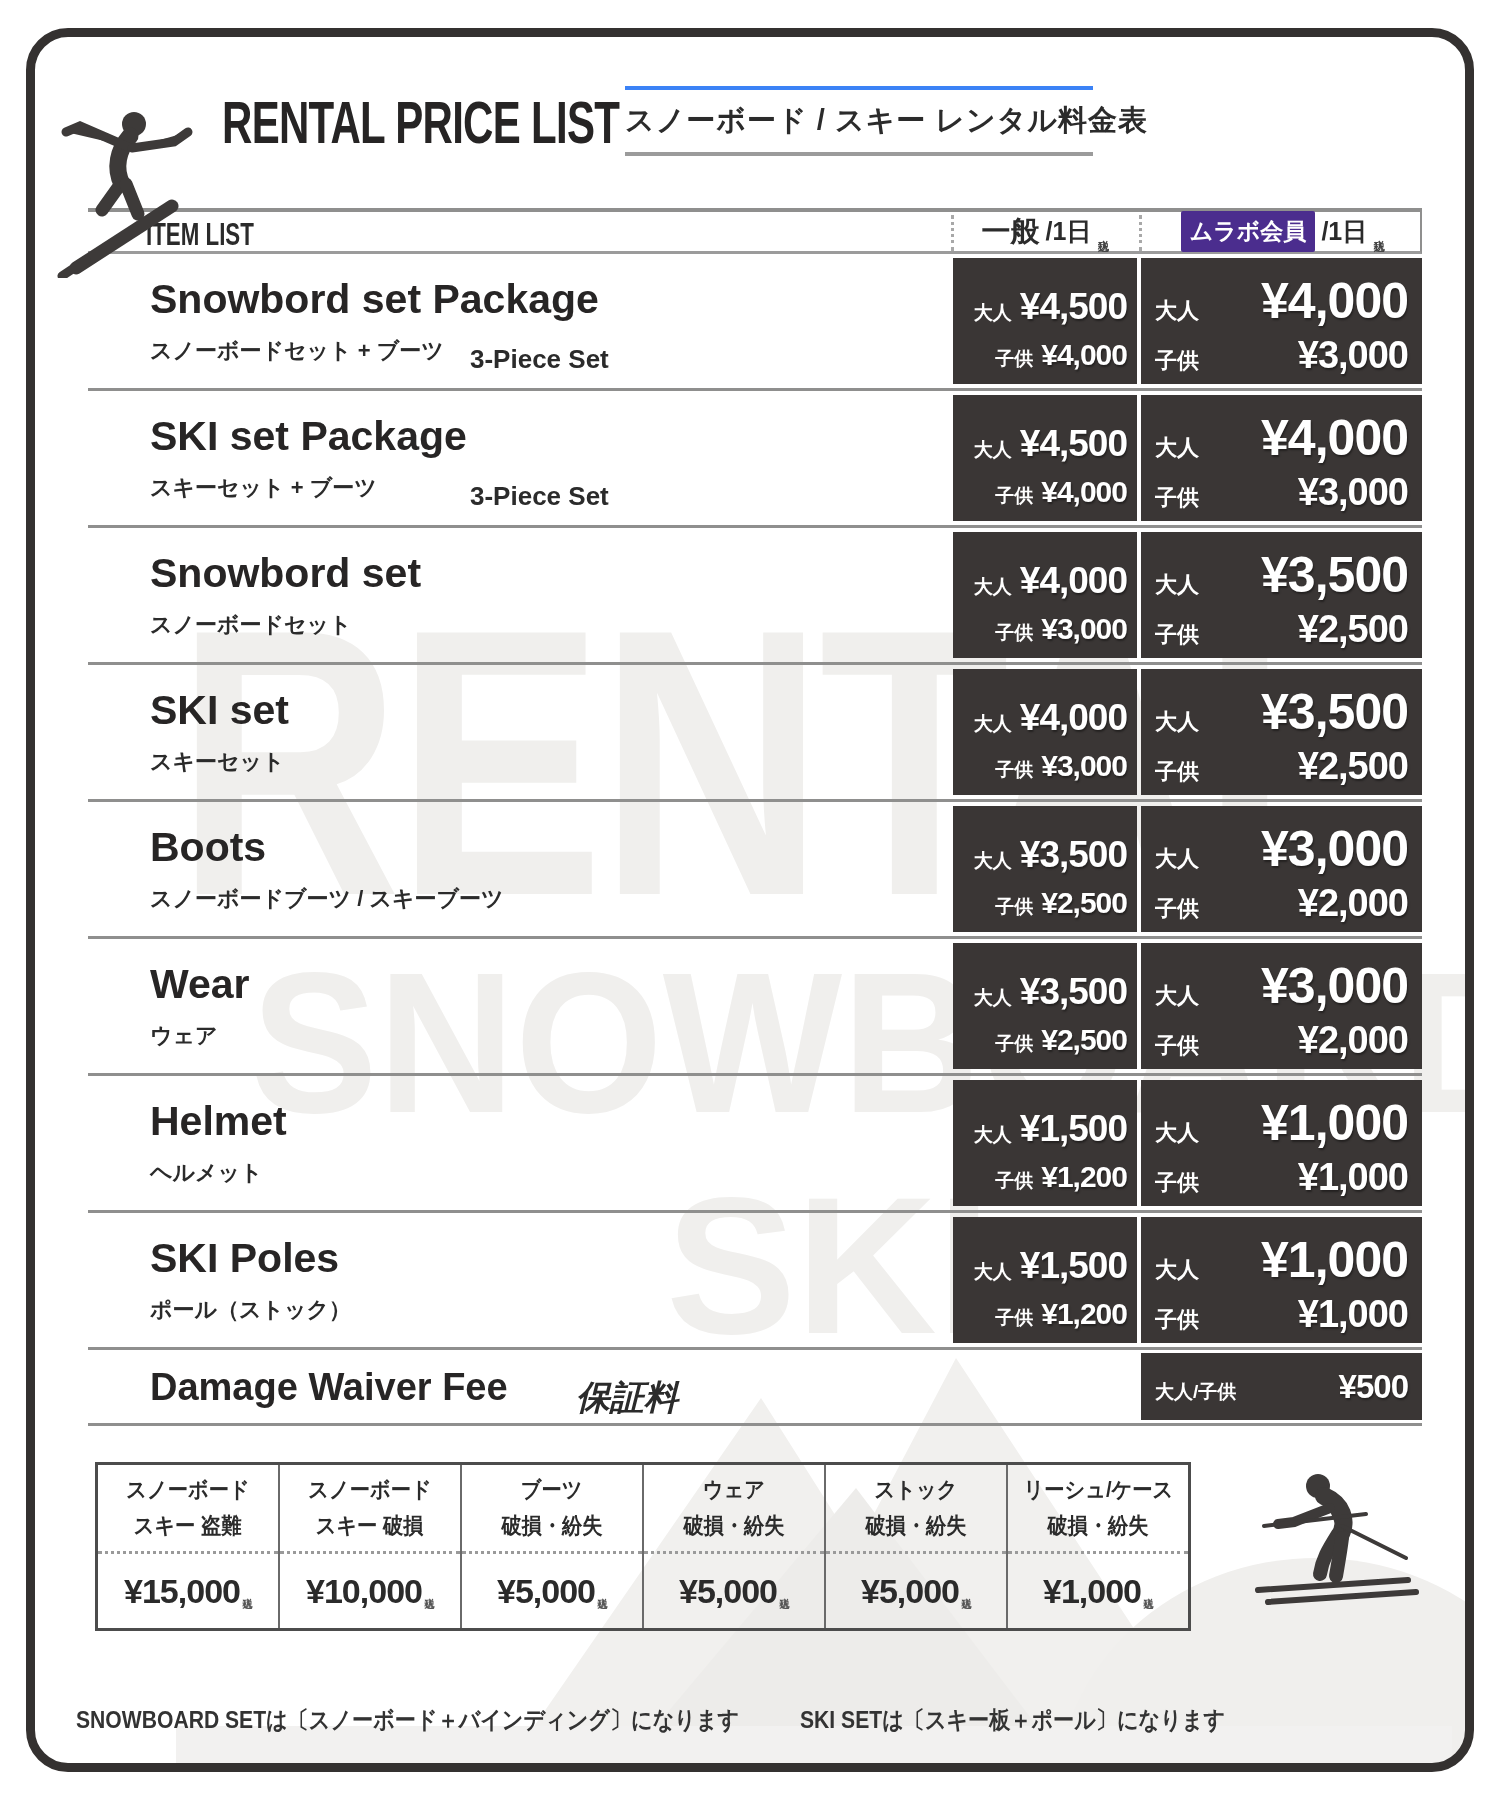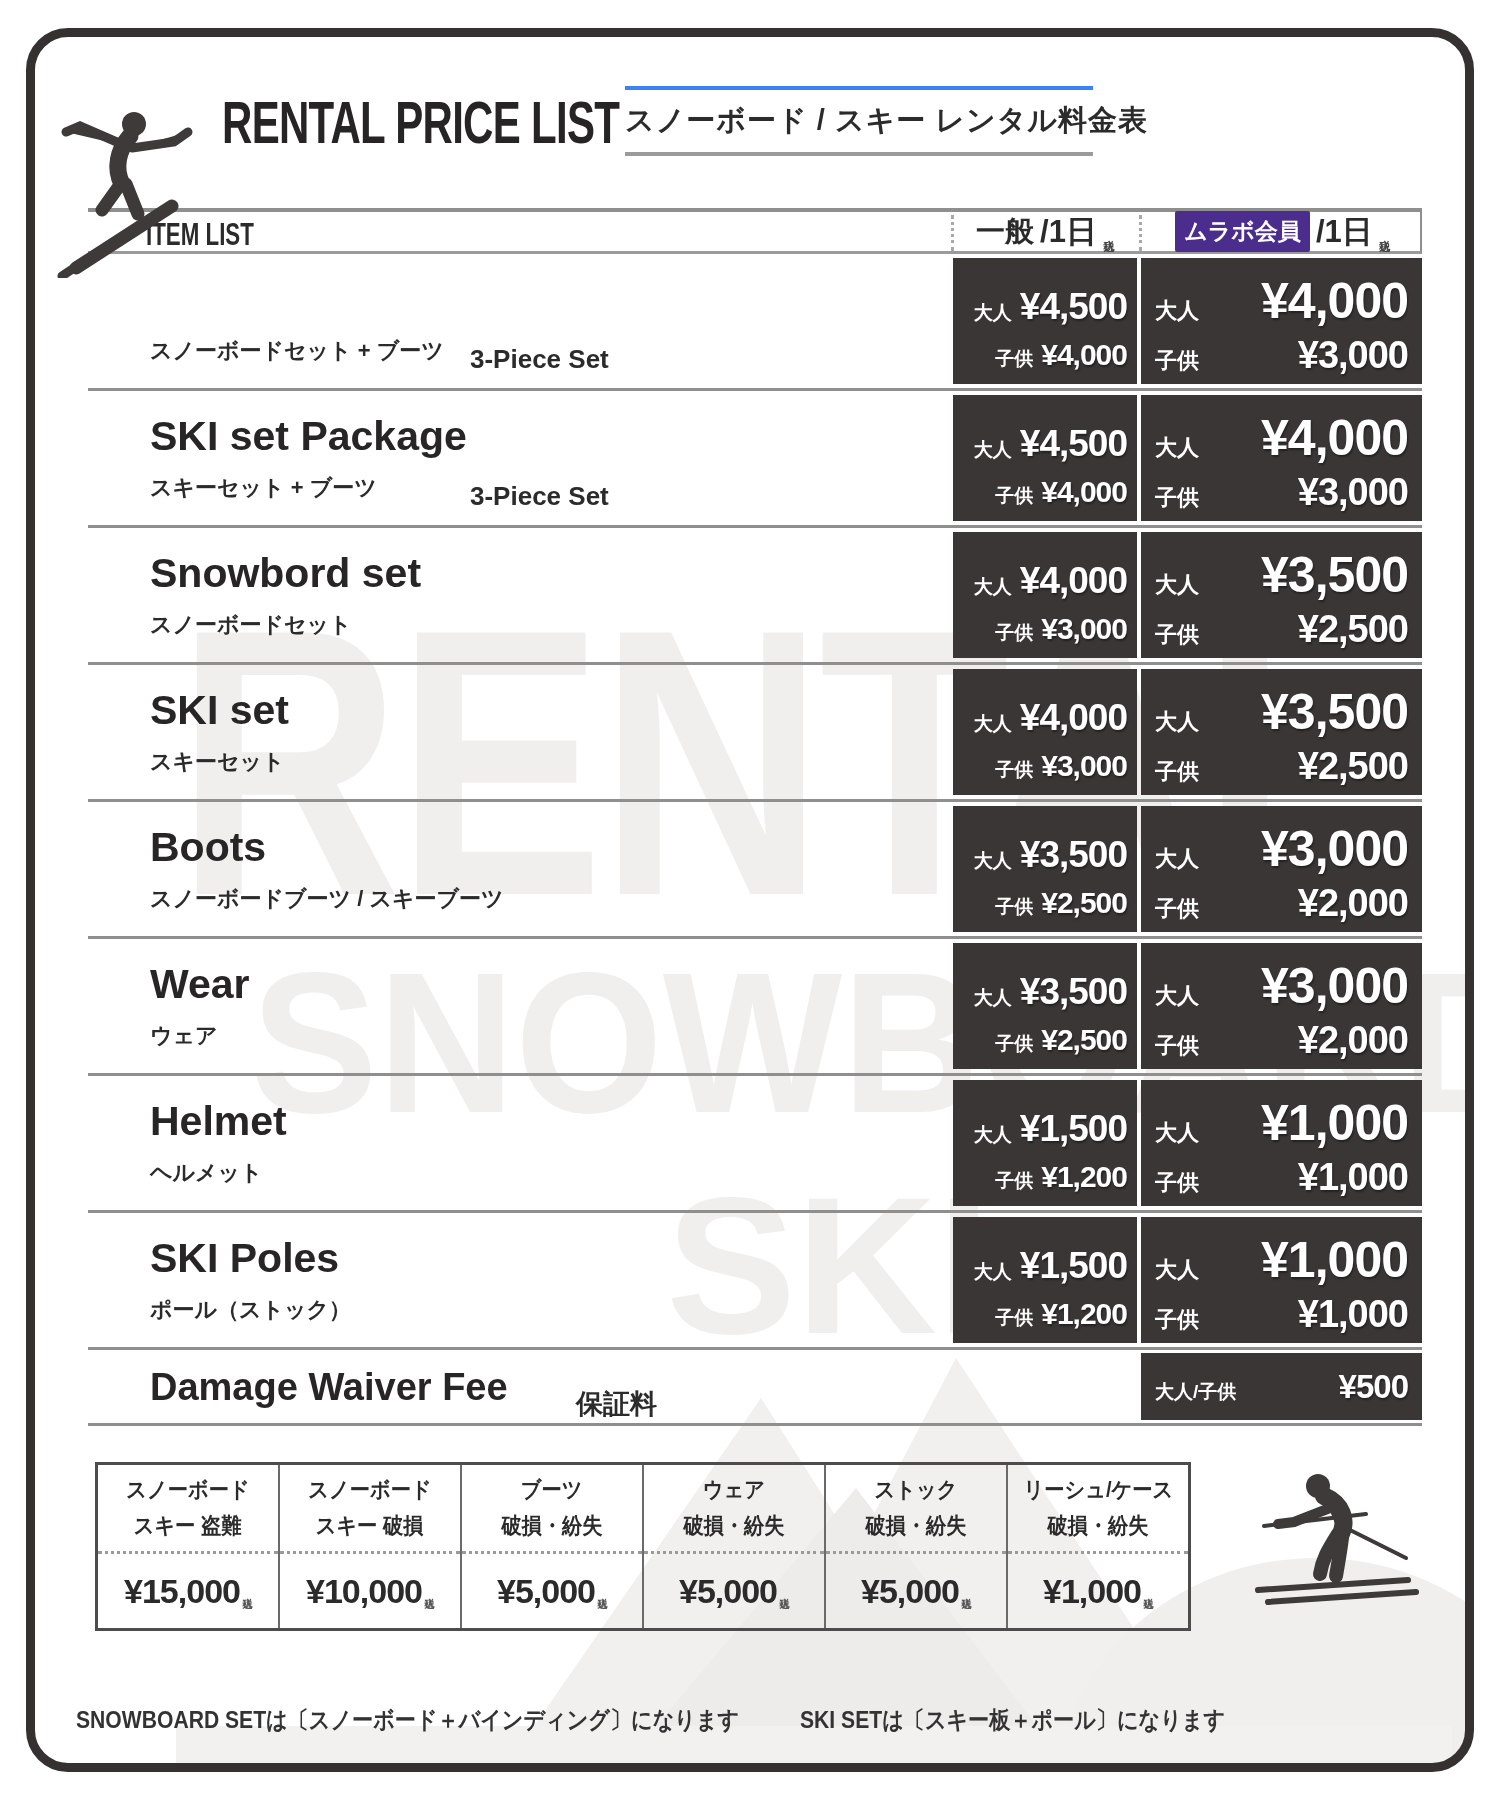--- a/index.html
+++ b/index.html
@@ -33,35 +33,35 @@
   .tbl{position:absolute;left:88px;top:208px;width:1334px;z-index:2;}
   .thead{position:relative;height:46px;border-top:4px solid #8f8f8e;border-bottom:3px solid #9b9b9b;
          box-sizing:border-box;border-right:2px solid #8f8f8e;}
   .thead .item-list{position:absolute;left:58px;top:5px;font-size:31px;font-weight:900;
                     transform:scaleX(.72);transform-origin:left top;letter-spacing:0;}
   .hsep{position:absolute;top:3px;height:36px;border-left:3px dotted #a8a8a8;}
   .hsep.s1{left:863px;} .hsep.s2{left:1051px;}
   .hgroup{position:absolute;top:0;height:100%;display:flex;align-items:center;justify-content:center;gap:6px;}
   .hgen{left:865px;width:184px;} .hmem{left:1055px;width:279px;}
   .hlabel{font-size:29px;font-weight:900;}
-  .hper{font-size:31px;font-weight:800;}
+  .hper{font-size:25px;font-weight:800;}
   .badge{background:var(--member-purple,#4b2d8e);color:#fff;font-size:23px;font-weight:900;
          padding:5px 9px;border-radius:2px;letter-spacing:0;}
   .vtax{writing-mode:vertical-rl;font-size:11px;font-weight:700;line-height:1;letter-spacing:1px;color:#444;}
   
   .rows{position:relative;}
   .row{position:relative;height:137px;box-sizing:border-box;border-bottom:3px solid #8f8f8e;
        background:transparent;}
   .row.waiver{height:76px;text-align:right;}
   .row-name{position:absolute;left:62px;top:22px;font-size:41px;font-weight:800;letter-spacing:0;
             white-space:nowrap;color:#272525;}
   .row-sub{position:absolute;left:62px;top:82px;font-size:22px;font-weight:800;white-space:nowrap;}
   .row-note{position:absolute;left:382px;top:90px;font-size:26px;font-weight:800;white-space:nowrap;}
   .waiver .row-name{top:16px;font-size:38px;}
-  .waiver .row-jp{position:absolute;left:488px;top:36px;font-size:27px;font-weight:800;}
+  .waiver .row-jp{position:absolute;left:488px;top:25px;font-size:34px;font-weight:800;font-style:italic;}
   .cell{position:absolute;top:4px;bottom:4px;background:var(--dark-cell,#3a3635);color:#fff;
         box-sizing:border-box;}
   .cell.gen{left:865px;width:184px;padding:0 10px 0 6px;}
   .cell.mem{left:1053px;width:281px;padding:0 14px 0 14px;}
   .pline{position:absolute;right:10px;display:flex;align-items:baseline;gap:8px;}
   .gen .pline.adult{top:28px;} .gen .pline.child{top:80px;}
   .mem .pline{left:14px;right:14px;justify-content:space-between;}
   .mem .pline.adult{top:14px;} .mem .pline.child{top:76px;}
   .plabel{font-size:19px;font-weight:700;}
   .mem .plabel{font-size:22px;}
@@ -140,20 +140,21 @@
       <div class="hgroup hmem">
         <span class="badge">ムラボ会員</span>
         <span class="hper">/1日</span>
         <span class="vtax">税込</span>
       </div>
     </div>
 
     <div class="rows">
 
       <div class="row">
+        <div class="row-name">Snowbord set Package</div>
         <div class="row-sub">スノーボードセット + ブーツ</div>
         <div class="row-note">3-Piece Set</div>
         <div class="cell gen">
           <div class="pline adult">
               <span class="plabel">大人</span>
               <span class="pval">¥4,500</span>
             </div>
           <div class="pline child">
               <span class="plabel">子供</span>
               <span class="pval">¥4,000</span>

